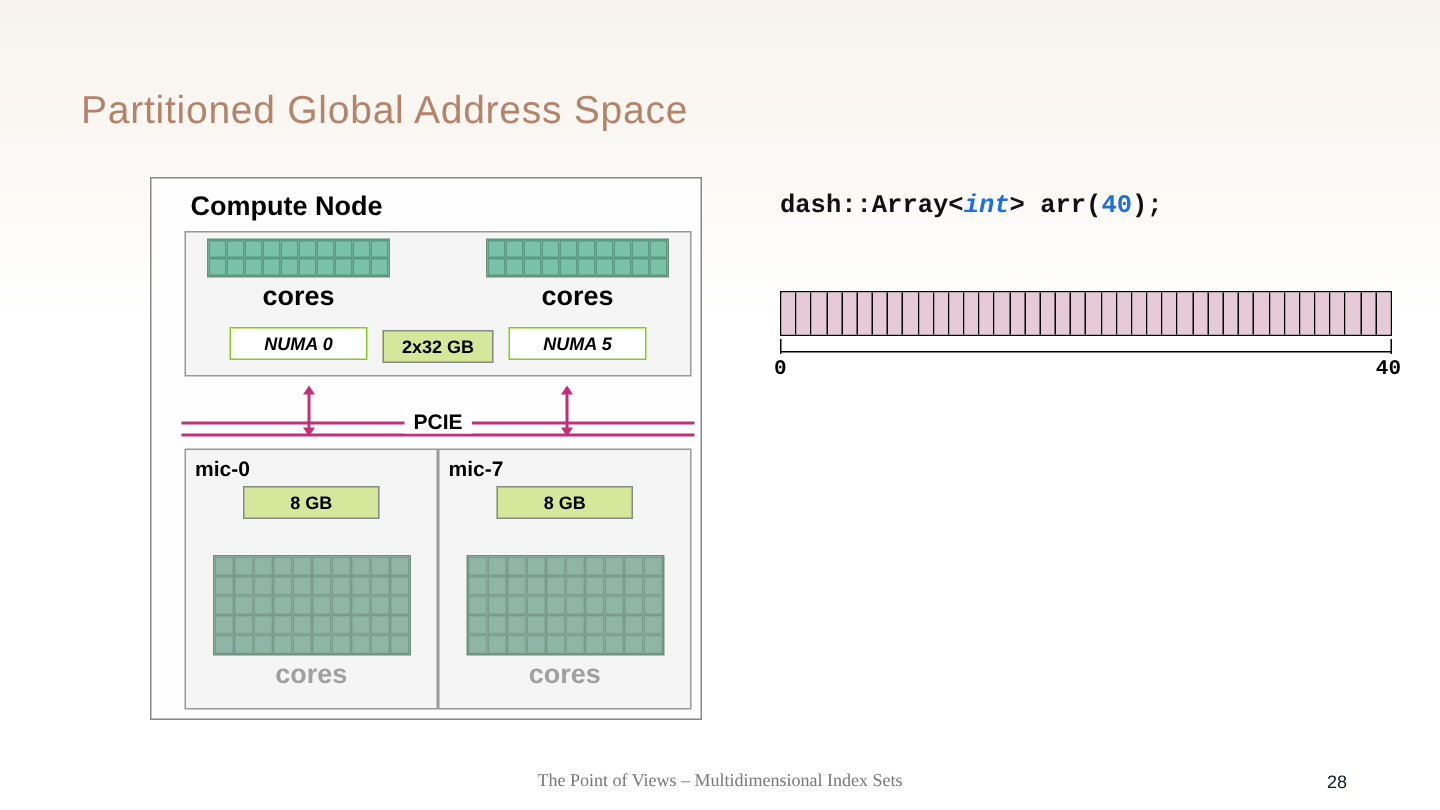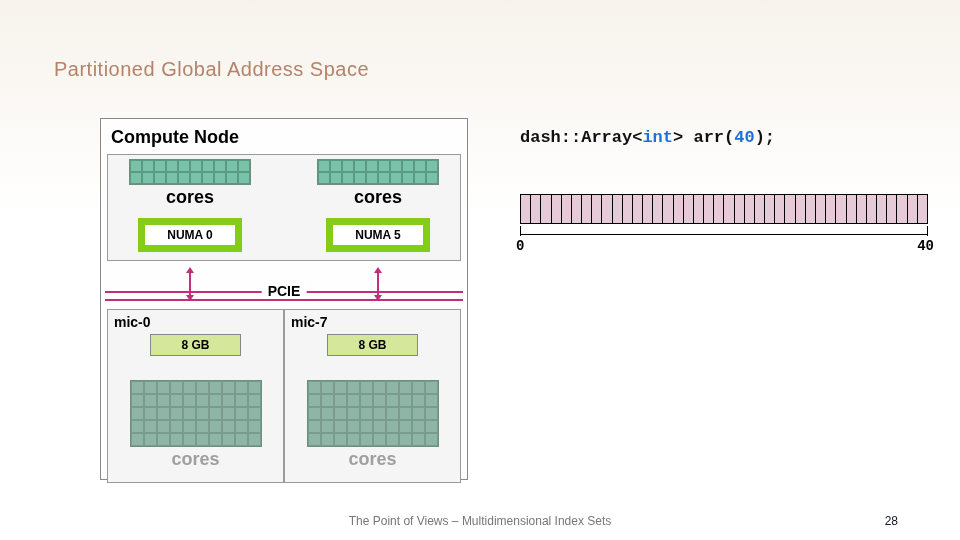--- a/index.html
+++ b/index.html
@@ -9,38 +9,38 @@
     height: 540px;
     font-family: "Arial", sans-serif;
     background: linear-gradient(to bottom, #f7f3ec 0%, #ffffff 40%);
     position: relative;
     overflow: hidden;
   }
   .slide-title {
     position: absolute;
     left: 54px;
     top: 58px;
-    font-size: 20px;
+    font-size: 26px;
     color: #b5826a;
     font-family: "Trebuchet MS", sans-serif;
     font-weight: 400;
     letter-spacing: 0.5px;
   }
 
   
   .compute-node {
     position: absolute;
     left: 100px;
     top: 118px;
     width: 368px;
     height: 362px;
     border: 1px solid #888;
     background: #fefefe;
     box-sizing: border-box;
-    padding: 6px 6px 6px 6px;
+    padding: 6px 6px 6px 22px;
   }
   .node-title {
     font-size: 18px;
     font-weight: bold;
     font-family: "Trebuchet MS", sans-serif;
     color: #000;
     margin: 2px 0 6px 4px;
   }
 
   .host {
@@ -101,26 +101,27 @@
     display: inline-block;
     background: #d4e79b;
     border: 1px solid #888;
     padding: 3px 12px;
     font-size: 12px;
     font-weight: bold;
     font-family: "Trebuchet MS", sans-serif;
   }
   .numa-box {
     background: #ffffff;
-    border: 7px solid #84cc16;
+    border: 1px solid #84cc16;
     padding: 3px 22px;
     font-size: 12px;
     font-weight: bold;
     font-family: "Trebuchet MS", sans-serif;
     margin-top: 6px;
+    font-style: italic;
   }
   .mem-row {
     display: flex;
     justify-content: center;
     align-items: center;
     gap: 10px;
     margin-top: 6px;
   }
 
   
@@ -185,21 +186,21 @@
   .code {
     position: absolute;
     left: 520px;
     top: 128px;
     font-family: "Courier New", monospace;
     font-size: 17px;
     font-weight: bold;
     color: #111;
     white-space: nowrap;
   }
-  .code .kw  { color: #1e6fdc; }
+  .code .kw  { color: #1e6fdc; font-style: italic; }
   .code .num { color: #1e6fdc; }
 
   .array-wrap {
     position: absolute;
     left: 520px;
     top: 194px;
     width: 408px;
   }
   .array-box {
     display: flex;
@@ -253,21 +254,21 @@
   }
 
   
   .footer {
     position: absolute;
     left: 0; right: 0;
     bottom: 12px;
     text-align: center;
     font-size: 12px;
     color: #777;
-    font-family: Liberation Sans, sans-serif;
+    font-family: Liberation Serif, serif;
   }
   .page-num {
     position: absolute;
     right: 62px;
     bottom: 12px;
     font-size: 12px;
     color: #0f172a;
     font-family: "Trebuchet MS", sans-serif;
   }
 </style>
@@ -329,20 +330,23 @@
             <div class="core-cell"></div>
             <div class="core-cell"></div>
             <div class="core-cell"></div>
             <div class="core-cell"></div>
           </div>
         <div class="cores-label">cores</div>
         <div class="numa-box">NUMA 5</div>
       </div>
     </div>
 
+    <div class="mem-row" style="position:relative; top:-26px; margin-bottom:-26px;">
+      <span class="mem-badge">2x32 GB</span>
+    </div>
   </div>
 
   <div class="pcie-wrap">
     <div class="pcie-line-outer"></div>
     <div class="pcie-label">PCIE</div>
     <div class="pcie-arrow left">
       <svg viewBox="0 0 10 34">
           <line x1="5" y1="4" x2="5" y2="30" stroke="#c32e7a" stroke-width="2"></line>
           <polygon points="5,0 1,6 9,6" fill="#c32e7a"></polygon>
           <polygon points="5,34 1,28 9,28" fill="#c32e7a"></polygon>

